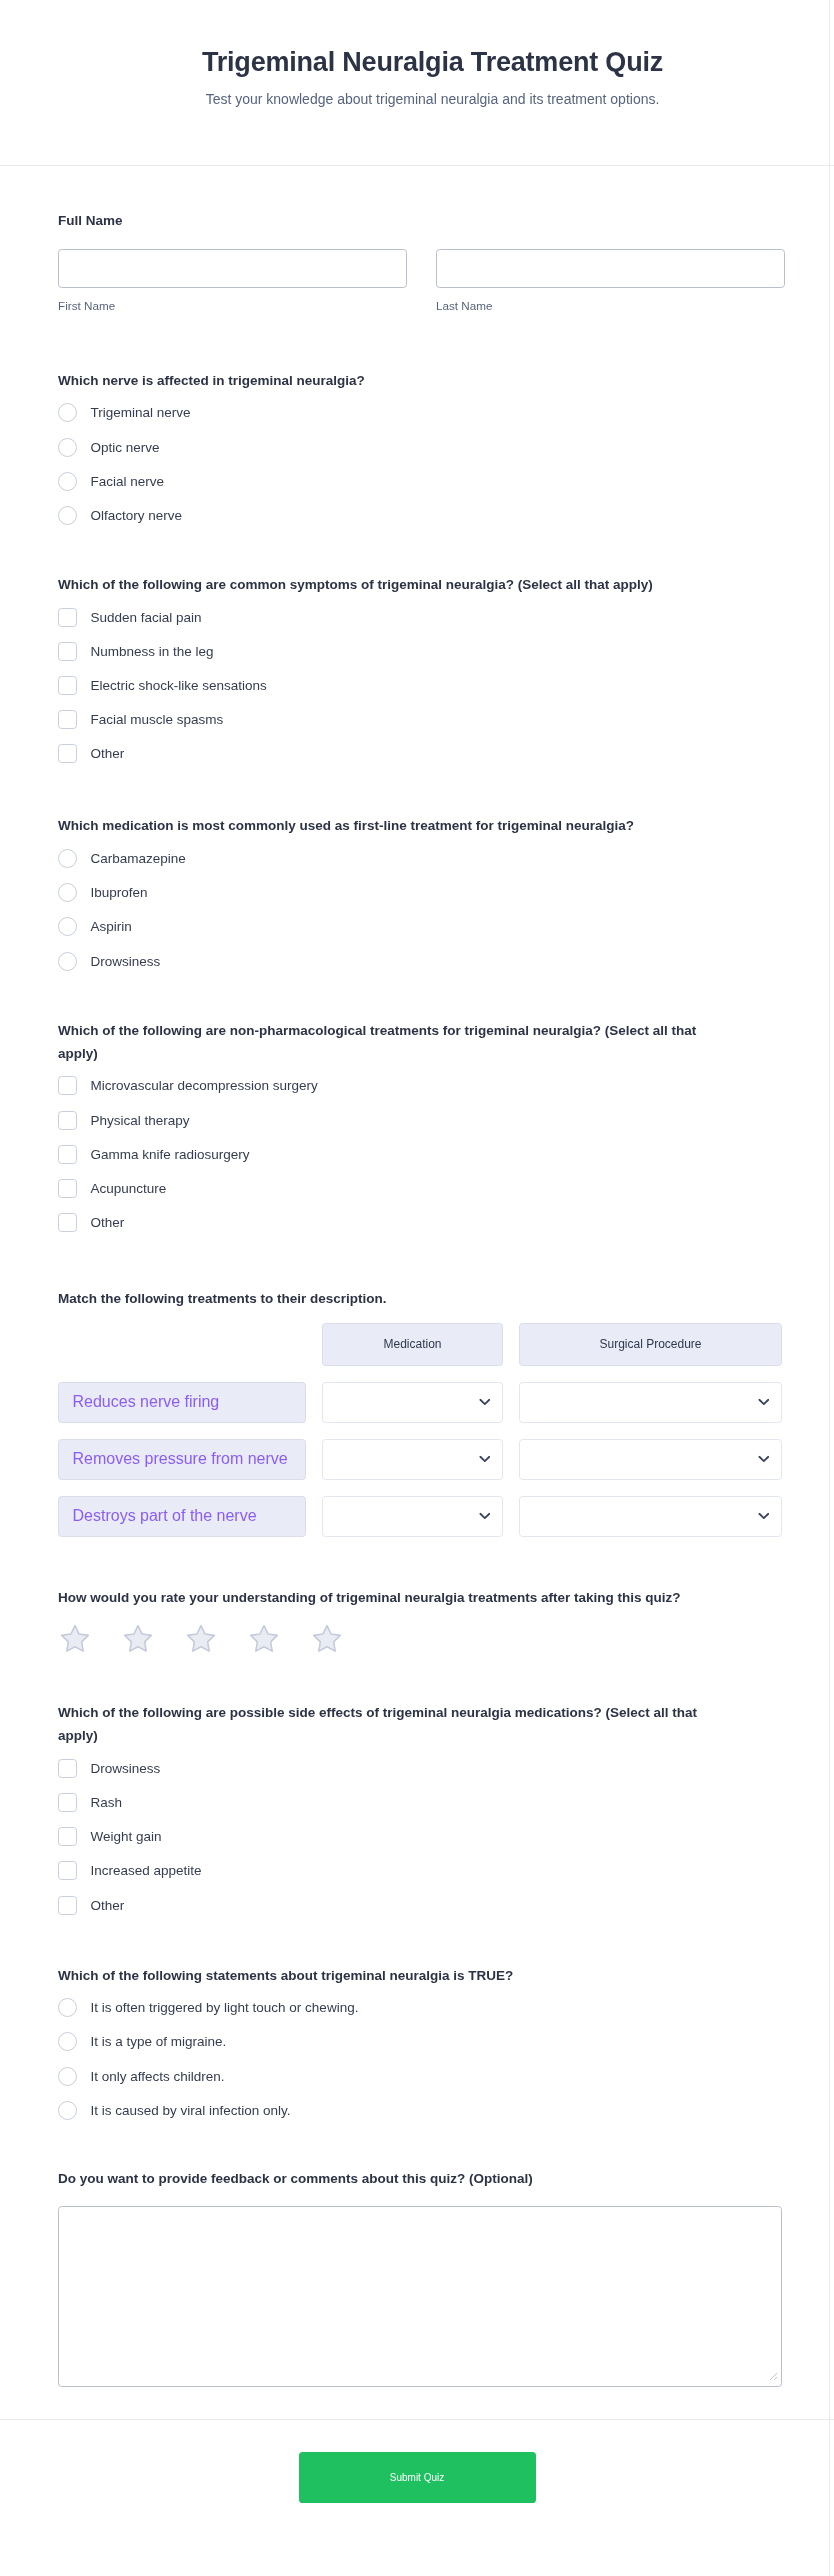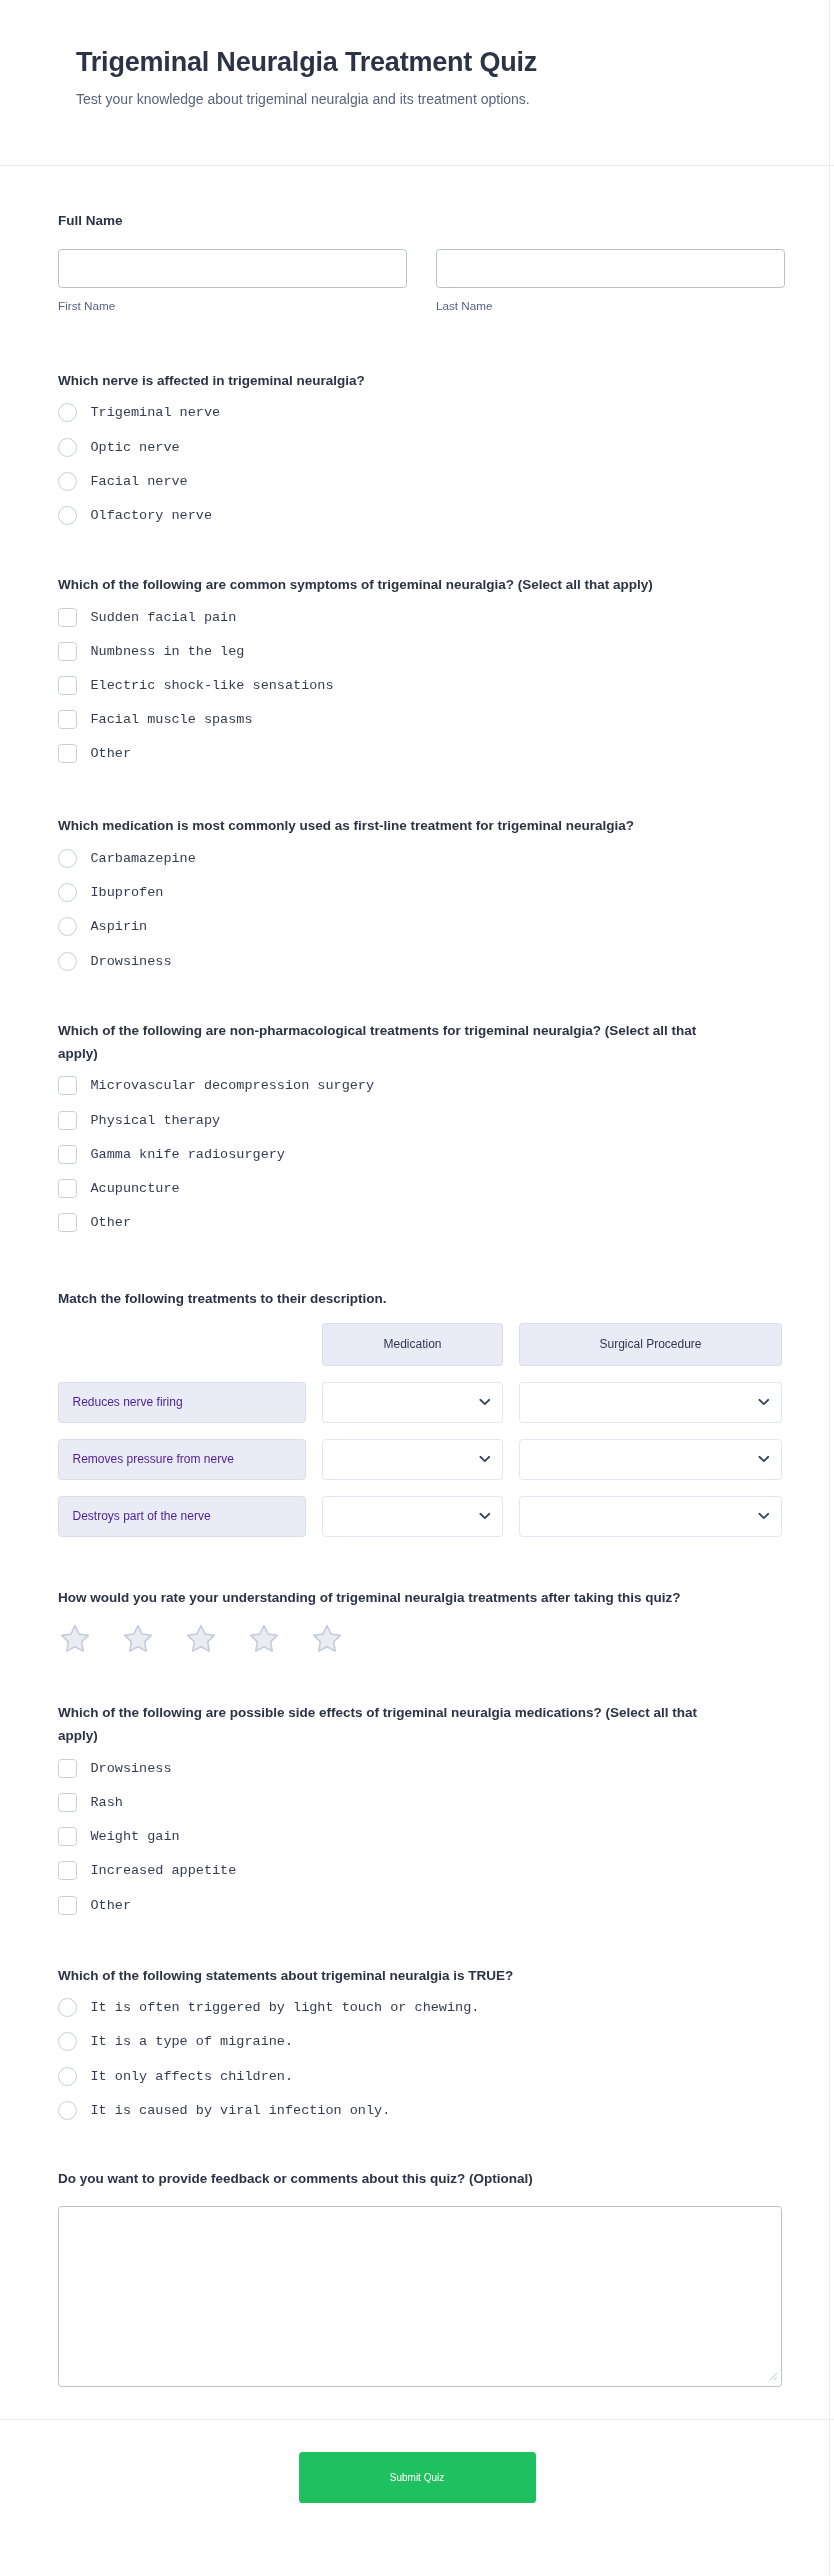--- a/index.html
+++ b/index.html
@@ -5,21 +5,21 @@
   html,body{margin:0;padding:0;background:#ffffff;}
   body{
     width:834px;min-height:2576px;position:relative;
     font-family:"Liberation Sans","DejaVu Sans",sans-serif;
     color:#2c3345;-webkit-font-smoothing:antialiased;
   }
   #page{position:relative;width:834px;min-height:2576px;background:#fff;}
   .right-edge{position:absolute;top:0;bottom:0;right:4.5px;width:0.9px;background:#e9eaef;}
 
   
-  .header{padding:47px 45px 0 76px;}
+  .header{padding:47px 45px 0 76px;text-align:center;}
   .title{font-size:27px;line-height:31px;font-weight:700;color:#2c3345;letter-spacing:-0.2px;}
   .subtitle{margin-top:11.7px;font-size:14px;line-height:19px;color:#57647e;}
   .divider{border:none;border-top:0.9px solid #e8e9ed;margin:56px 0 0 0;}
 
   
   .form-body{padding:0 45px 0 58px;}
   .q-label{font-size:13.5px;line-height:23px;font-weight:600;color:#2c3345;max-width:668px;}
   .plain-label{font-weight:600;font-size:13.5px;line-height:20px;color:#2c3345;}
 
   
@@ -27,21 +27,21 @@
   .name-row{display:flex;gap:29px;margin-top:18px;max-width:727px;}
   .name-col{flex:1;}
   .text-input{
     display:block;width:100%;height:39px;box-sizing:border-box;
     border:0.9px solid #b9bfcb;border-radius:3.6px;background:#fff;outline:none;
     font-family:inherit;font-size:13.5px;color:#2c3345;padding:0 9px;
   }
   .sublabel{margin-top:10px;font-size:11.7px;line-height:16px;color:#57647e;}
 
   
-  .opts{margin-top:11.7px;font-family:Liberation Mono, monospace;}
+  .opts{margin-top:11.7px;}
   .opt{display:flex;align-items:center;margin-top:15.2px;cursor:pointer;}
   .opt:first-child{margin-top:0;}
   .radio,.checkbox{
     width:19px;height:19px;box-sizing:border-box;flex:0 0 19px;
     background:#fff;border:0.9px solid #c8cedb;
   }
   .radio{border-radius:50%;}
   .checkbox{border-radius:3.6px;}
   .opt-label{margin-left:13.5px;font-size:13.5px;line-height:19px;color:#343d50;}
 
@@ -53,21 +53,21 @@
   }
   .m-blank{background:transparent;}
   .m-head{
     background:#e9ecf6;border:0.9px solid #d9dde9;border-radius:3.6px;
     display:flex;align-items:center;justify-content:center;
     font-size:12px;color:#2f3850;
   }
   .m-rowlabel{
     background:#e9ecf6;border:0.9px solid #d9dde9;border-radius:3.6px;
     display:flex;align-items:center;padding-left:13.5px;box-sizing:border-box;
-    font-size:12px;color:#4c1d95;
+    font-size:16px;color:#8b5cf6;
   }
   .m-cell{
     background:#fff;border:0.9px solid #e2e6f0;border-radius:3.6px;
     position:relative;cursor:pointer;
   }
   .m-cell .chev{position:absolute;right:11.7px;top:50%;transform:translateY(-50%);}
 
   
   .stars{display:flex;gap:29px;margin-top:13.5px;}
   .star{cursor:pointer;display:block;}

